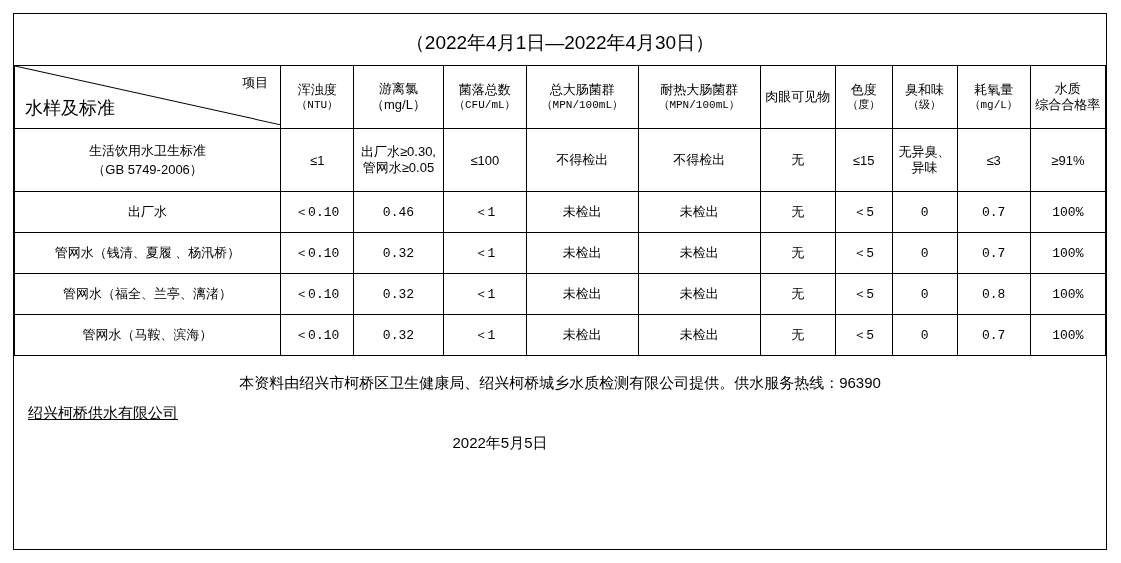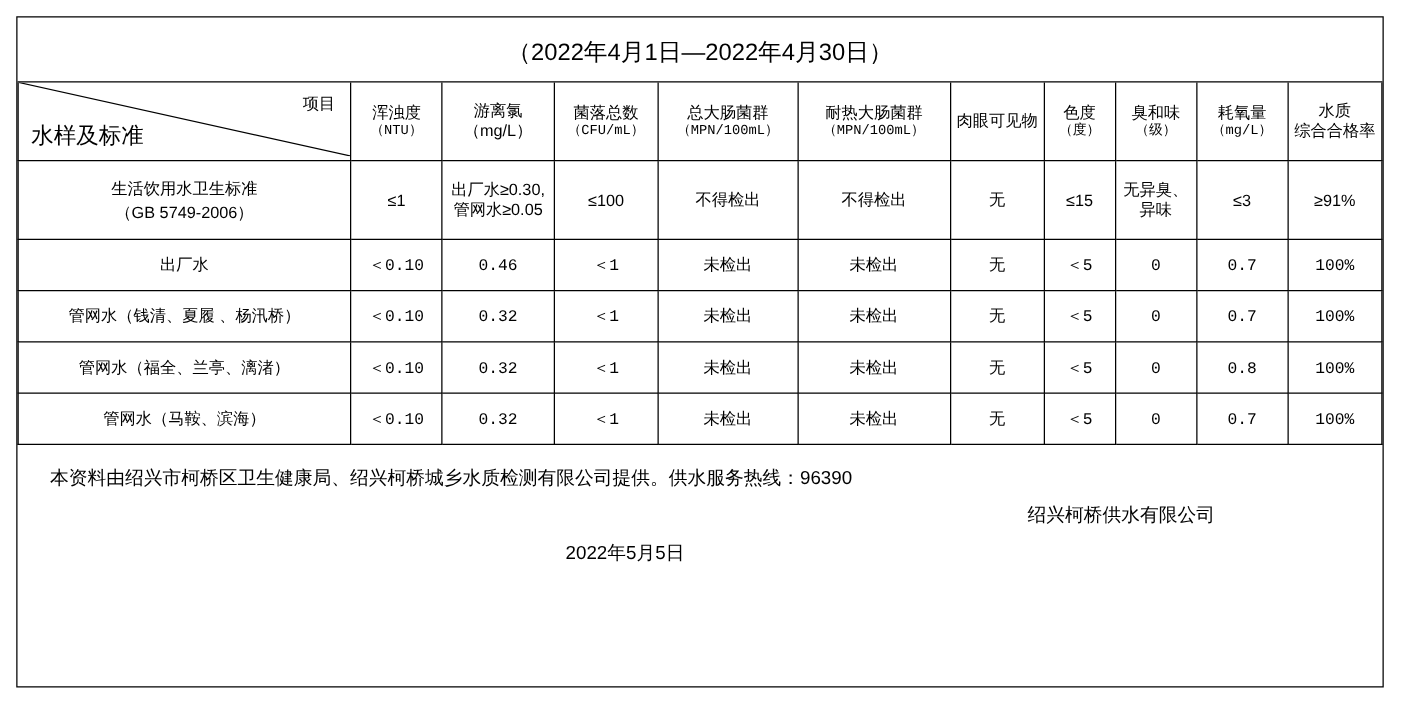--- a/index.html
+++ b/index.html
@@ -107,22 +107,22 @@
   .mono {
     font-family: "Liberation Mono", monospace;
     font-size: 12px;
   }
   .footer {
     flex: 1;
     padding: 12px 14px 0 14px;
     font-size: 15px;
     line-height: 30px;
   }
-  .footer .line1 { text-align: left; margin-left: 12px; }
-  .footer .line2 { text-align: right; padding-right: 120px;}
+  .footer .line1 { text-align: center; }
+  .footer .line2 { text-align: left; padding-right: 120px; text-decoration: underline;}
   .footer .line3 { text-align: center; padding-right: 120px;}
 </style>
 </head>
 <body>
 
 <div class="page">
   <div class="frame">
 
     <div class="title-block">
       <div class="sub-title">（2022年4月1日—2022年4月30日）</div>

